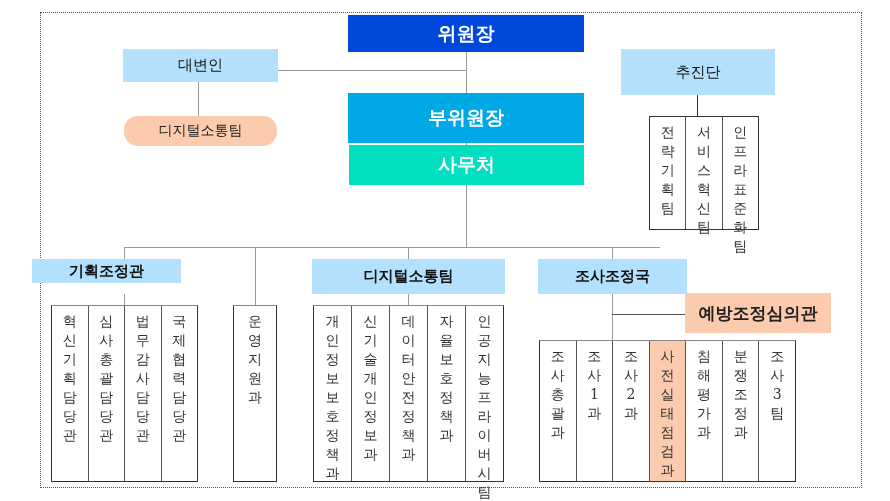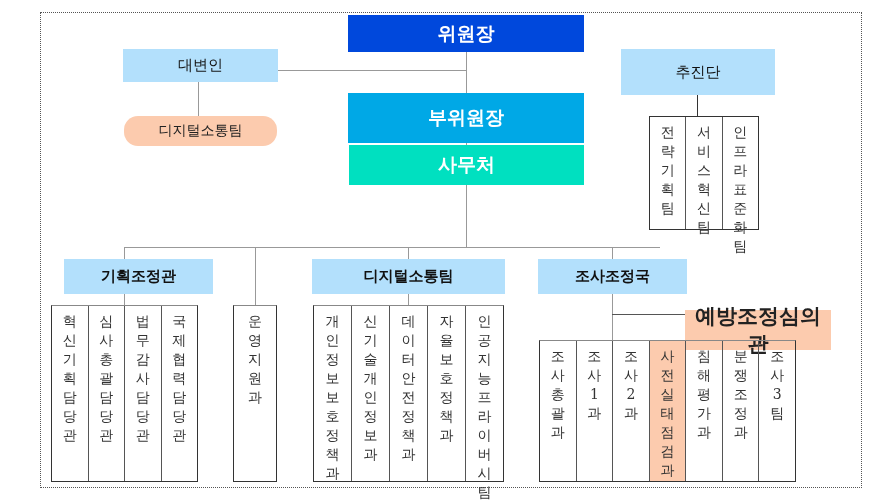--- a/index.html
+++ b/index.html
@@ -74,21 +74,21 @@
       <span>인</span>
       <span>프</span>
       <span>라</span>
       <span>표</span>
       <span>준</span>
       <span>화</span>
       <span>팀</span>
     </div>
   </div>
 
-<div class="box lb" style="left:64px;top:259px;width:149px;height:35px;">
+<div class="box lb" style="left:32px;top:259px;width:149px;height:24px;">
     <span>기획조정관</span>
   </div>
 <div class="cols" style="left:51px;top:305px;width:147px;height:177px;" id="planning-cols">
     <div class="col">
       <span>혁</span>
       <span>신</span>
       <span>기</span>
       <span>획</span>
       <span>담</span>
       <span>당</span>
@@ -187,21 +187,21 @@
       <span>이</span>
       <span>버</span>
       <span>시</span>
       <span>팀</span>
     </div>
   </div>
 
 <div class="box lb" style="left:538px;top:259px;width:149px;height:35px;">
     <span>조사조정국</span>
   </div>
-<div class="box peach" style="left:685px;top:310px;width:146px;height:40px;font-size:21px;font-weight:bold;font-family:'DejaVu Sans',sans-serif;">
+<div class="box peach" style="left:685px;top:293px;width:146px;height:40px;font-size:17px;font-weight:bold;font-family:'DejaVu Sans',sans-serif;">
     <span>예방조정심의관</span>
   </div>
 <div class="cols" style="left:539px;top:340px;width:257px;height:142px;" id="inv-cols">
     <div class="col">
       <span>조</span>
       <span>사</span>
       <span>총</span>
       <span>괄</span>
       <span>과</span>
     </div>

